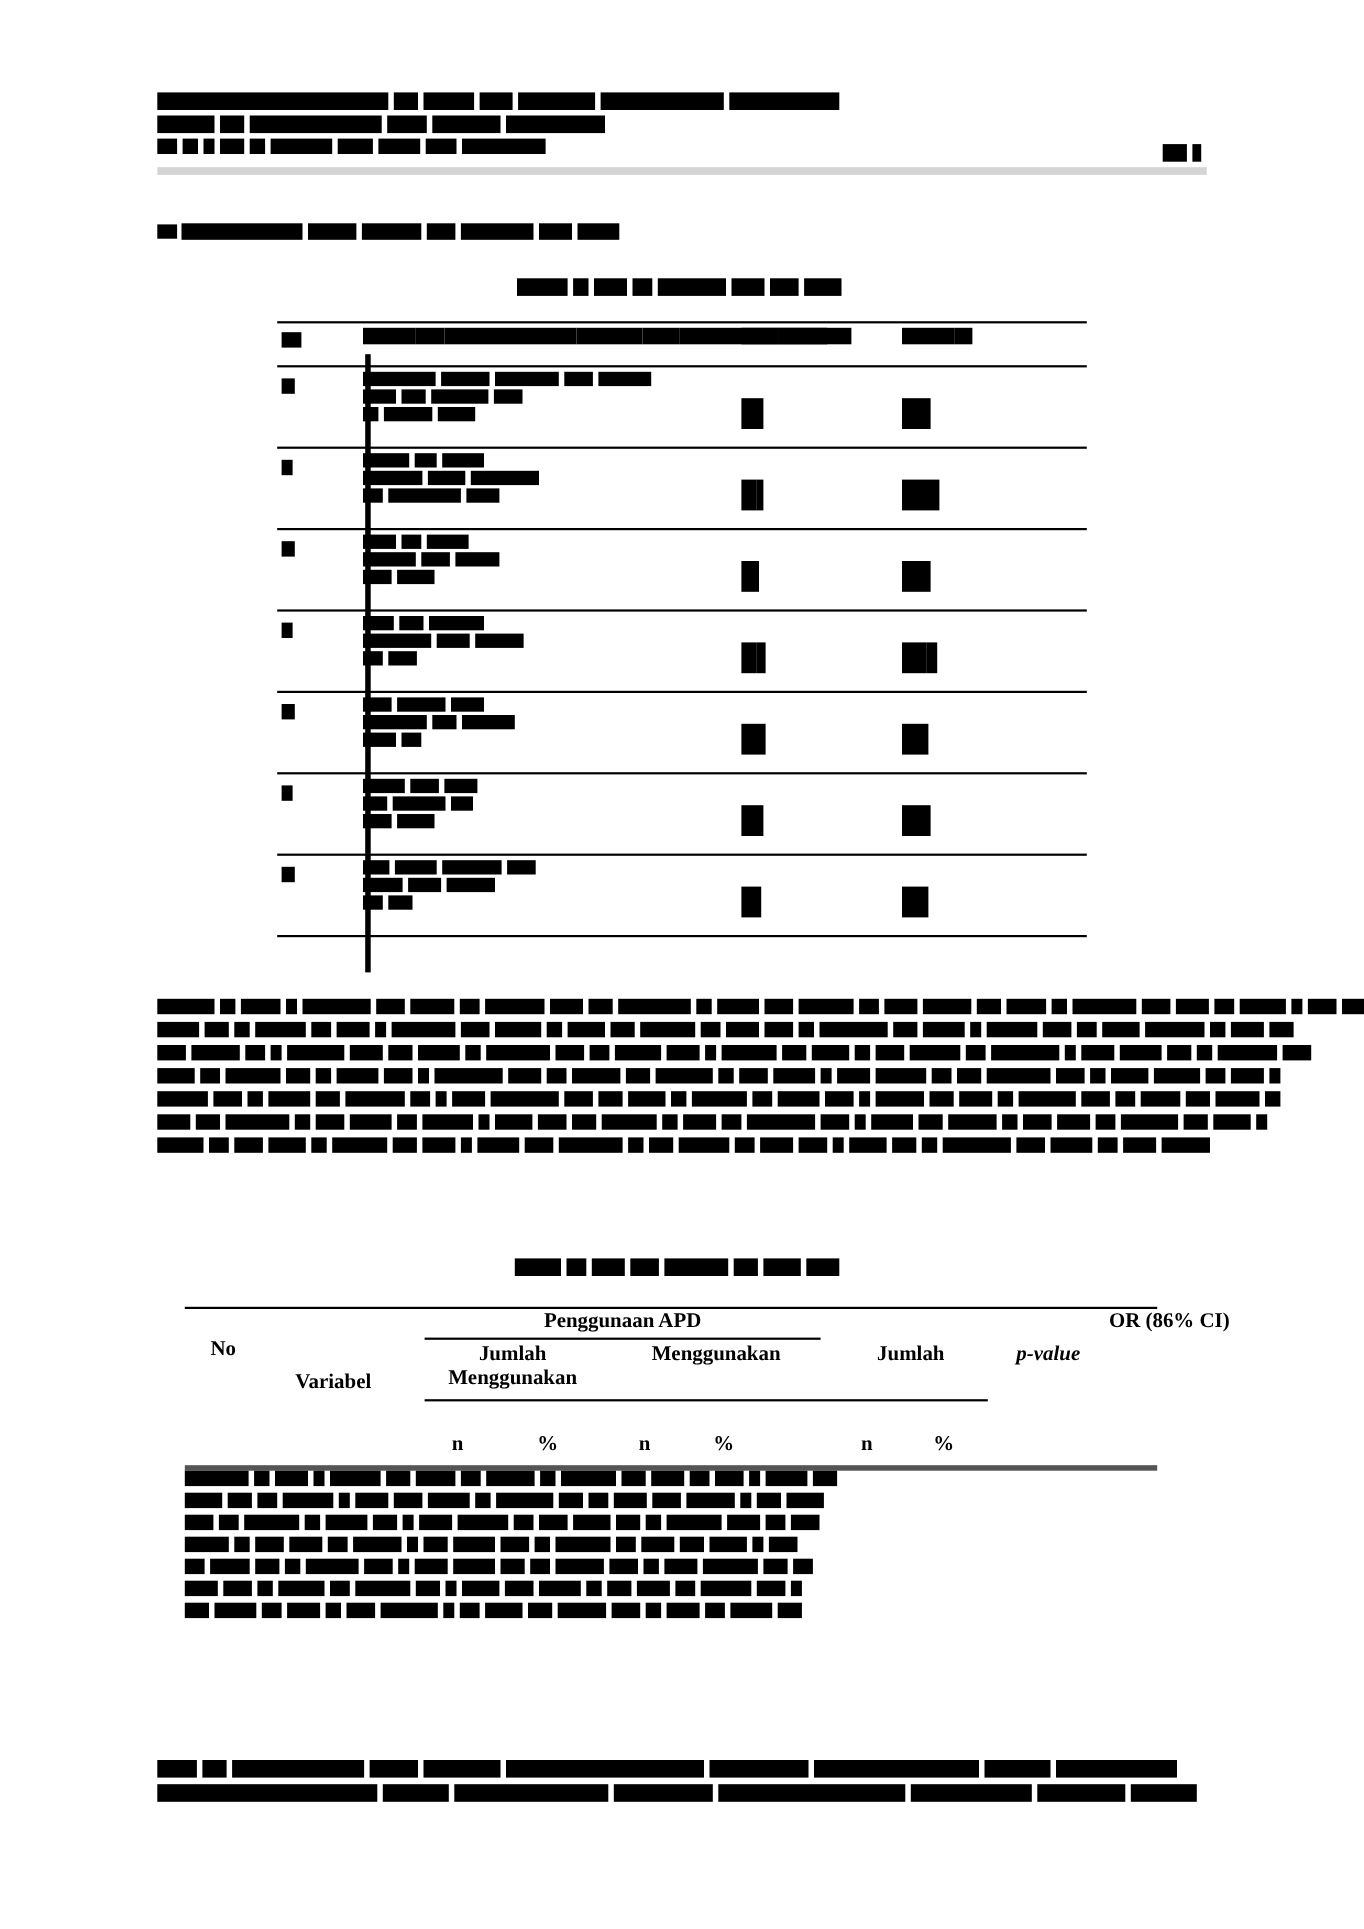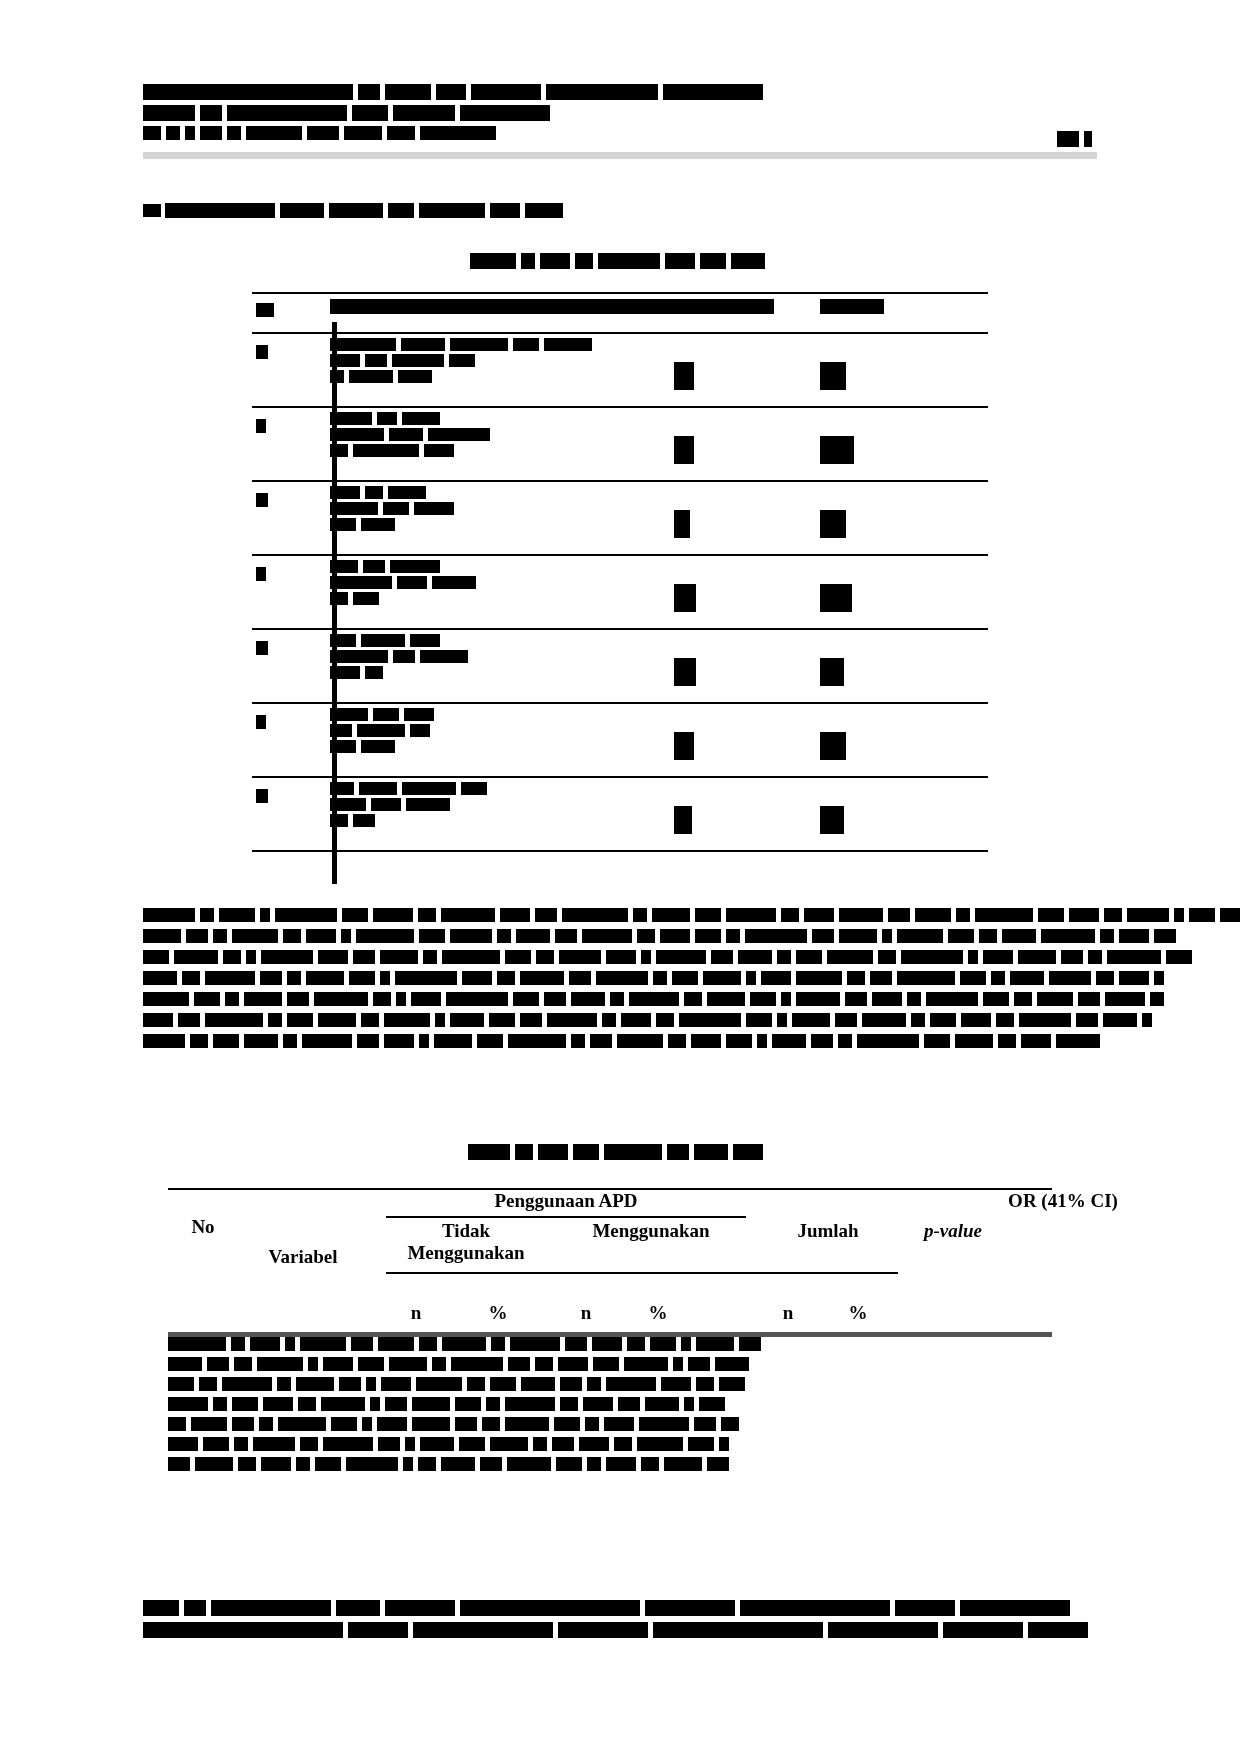--- a/index.html
+++ b/index.html
@@ -292,25 +292,25 @@
 
 <div class="table2-caption rdline"><span class="rd" style="width:42px;height:16px;"></span><span class="rd" style="width:18px;height:16px;"></span><span class="rd" style="width:30px;height:16px;"></span><span class="rd" style="width:26px;height:16px;"></span><span class="rd" style="width:58px;height:16px;"></span><span class="rd" style="width:22px;height:16px;"></span><span class="rd" style="width:34px;height:16px;"></span><span class="rd" style="width:30px;height:16px;"></span></div>
 
 <div class="table2">
   <div class="t2-rule"></div>
   <div class="t2-head">
     <div class="hcell h-no">No</div>
     <div class="hcell h-variabel">Variabel</div>
     <div class="hcell h-apd">Penggunaan APD</div>
     <div class="h-apd-rule"></div>
-    <div class="hcell h-tidak">Tidak Menggunakan</div>
+    <div class="hcell h-tidak">Jumlah Menggunakan</div>
     <div class="hcell h-menggunakan">Menggunakan</div>
     <div class="hcell h-jumlah">Jumlah</div>
     <div class="hcell h-pvalue">p-value</div>
-    <div class="hcell h-or">OR (41% CI)</div>
+    <div class="hcell h-or">OR (86% CI)</div>
     <div class="h-sub-rule"></div>
   </div>
   <div class="t2-subhead">
     <div class="scell s-n1">n</div>
     <div class="scell s-p1">%</div>
     <div class="scell s-n2">n</div>
     <div class="scell s-p2">%</div>
     <div class="scell s-n3">n</div>
     <div class="scell s-p3">%</div>
   </div>

